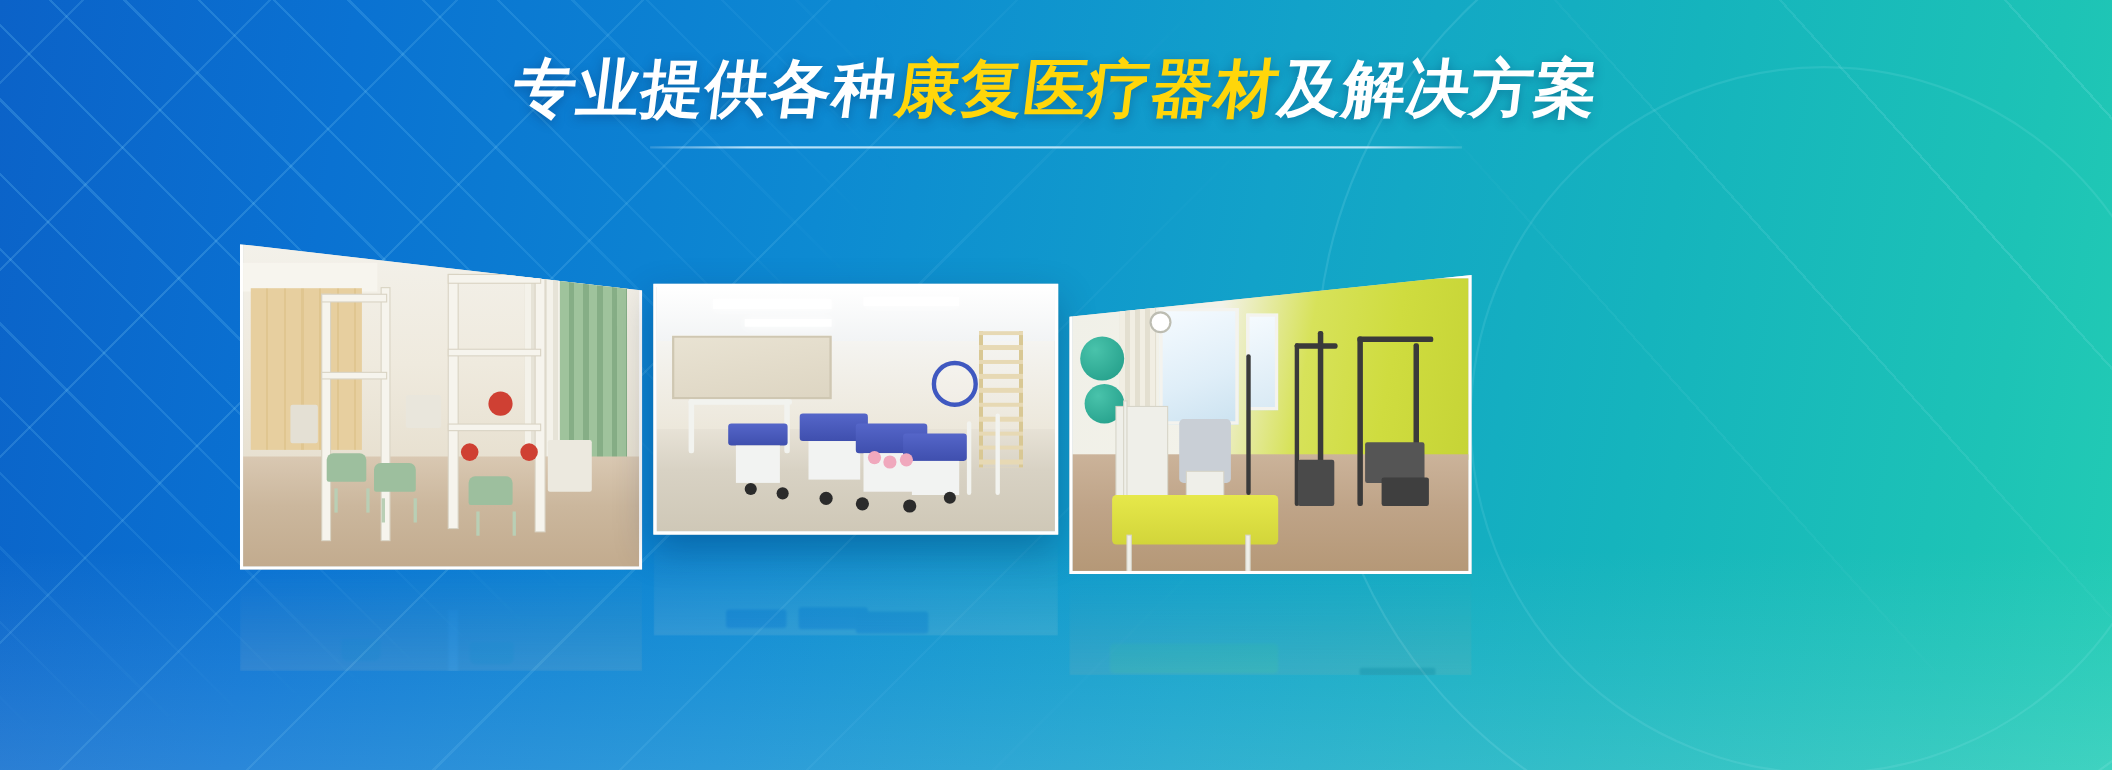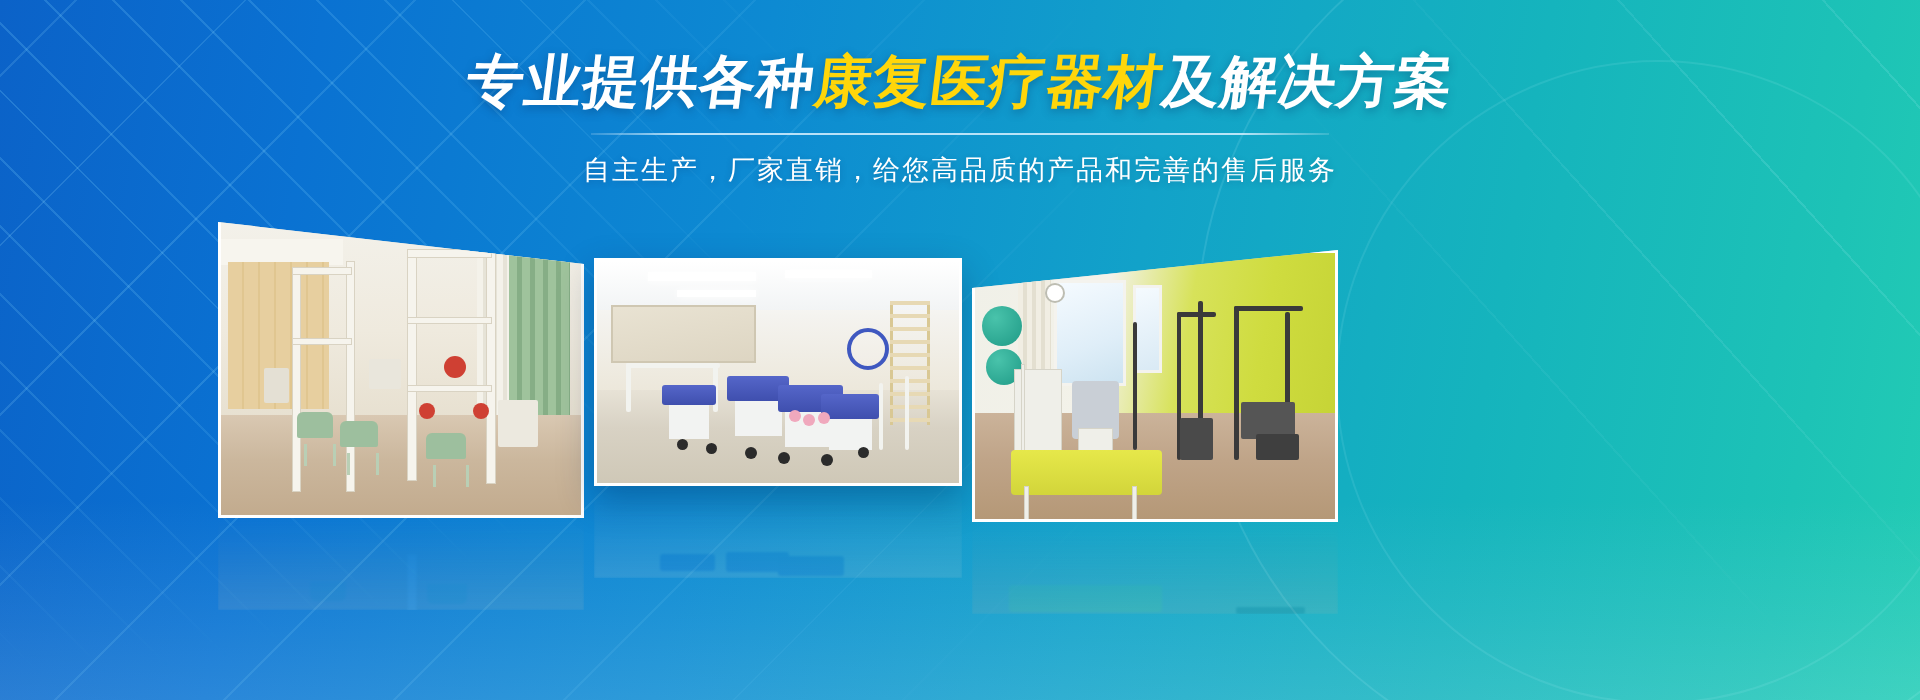--- a/index.html
+++ b/index.html
@@ -157,21 +157,20 @@
   <div class="lines2"></div>
   <div class="lines3"></div>
   <div class="arcs"></div>
   <div class="arcs2"></div>
 
   <div class="textwrap">
     <div class="headline">
       <span class="w">专业提供各种</span><span class="y">康复医疗器材</span><span class="w">及解决方案</span>
     </div>
     <div class="divider"></div>
-    <div class="sub-cn">自主生产，厂家直销，给您高品质的产品和完善的售后服务</div>
   </div>
 
   <div class="photos">
 
     <div class="panel left">
       <div class="scene s1">
         <div class="room">
           <div class="wall"></div>
           <div class="cabtop"></div>
           <div class="cab"></div>

